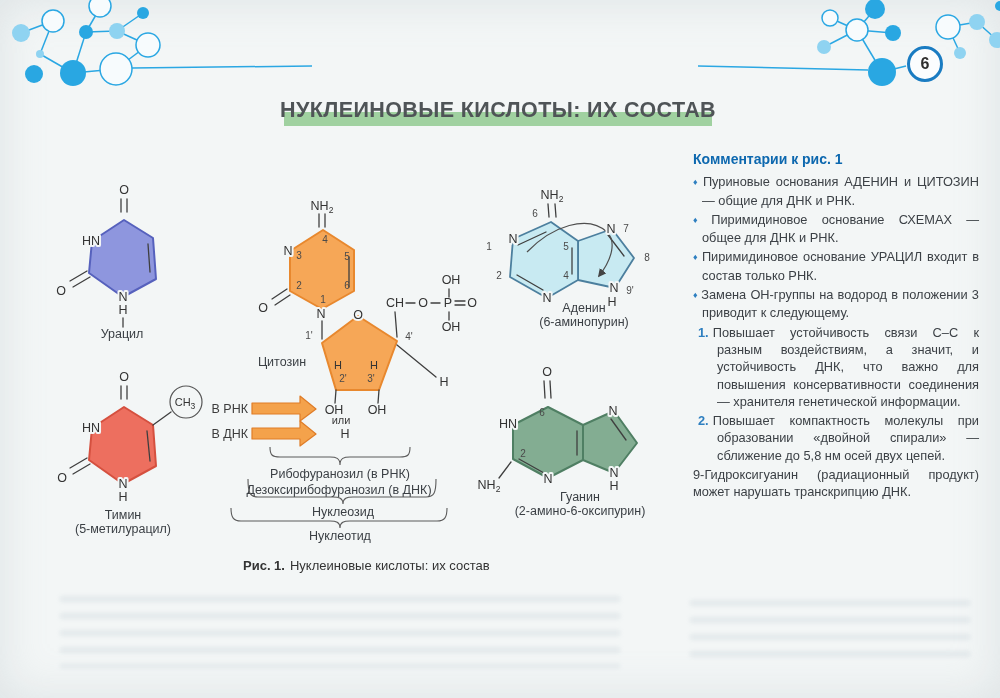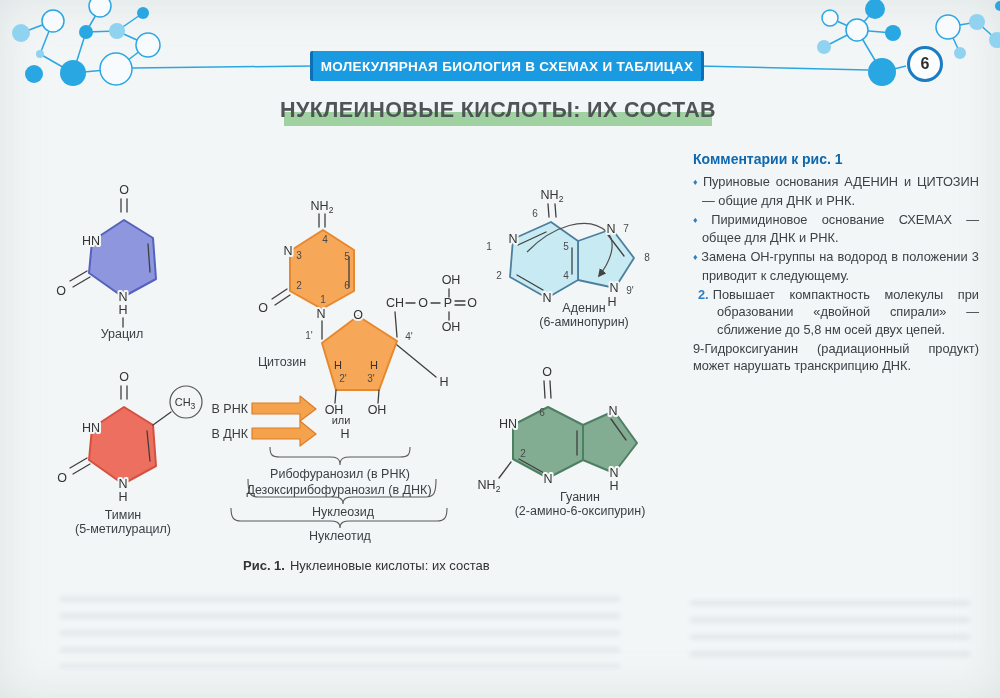--- a/index.html
+++ b/index.html
@@ -278,45 +278,48 @@
       <text class="atom" x="489" y="489"><tspan>NH</tspan><tspan class="sub" dy="3">2</tspan></text>
       <text class="atom halo" x="548" y="483">N</text>
       <text class="atom halo" x="613" y="415">N</text>
       <text class="atom halo" x="614" y="477">N</text>
       <text class="atom" x="614" y="490">H</text>
       <text class="mol-label" x="580" y="501">Гуанин</text>
       <text class="mol-label" x="580" y="515">(2-амино-6-оксипурин)</text>
     </g>
   </svg>
 
-  <div class="banner">
-    <span>МОЛЕКУЛЯРНАЯ БИОЛОГИЯ В СХЕМАХ И ТАБЛИЦАХ</span>
-  </div>
   <div class="badge">
     <span>6</span>
   </div>
 
   <div class="title-hl"></div>
   <div class="title">
     <span>НУКЛЕИНОВЫЕ КИСЛОТЫ: ИХ СОСТАВ</span>
   </div>
 
   <aside class="comments">
     <h3>Комментарии к рис. 1</h3>
 
     <div class="bullet-item">
       <span class="diamond">♦</span><span>Пуриновые основания АДЕНИН и ЦИТОЗИН — общие для ДНК и РНК.</span>
     </div>
     <div class="bullet-item">
       <span class="diamond">♦</span><span>Пиримидиновое основание СХЕМАХ — общее для ДНК и РНК.</span>
     </div>
     <div class="bullet-item">
+      <span class="diamond">♦</span><span>Пиримидиновое основание УРАЦИЛ входит в состав только РНК.</span>
+    </div>
+    <div class="bullet-item">
       <span class="diamond">♦</span><span>Замена ОН-группы на водород в положении 3 приводит к следующему.</span>
     </div>
 
+    <div class="num-item">
+      <span class="num">1.</span><span>Повышает устойчивость связи С–С к разным воздействиям, а значит, и устойчивость ДНК, что важно для повышения консервативности соединения — хранителя генетической информации.</span>
+    </div>
     <div class="num-item">
       <span class="num">2.</span><span>Повышает компактность молекулы при образовании «двойной спирали» — сближение до 5,8 нм осей двух цепей.</span>
     </div>
 
     <p class="footer-par">9-Гидроксигуанин (радиационный продукт) может нарушать транскрипцию ДНК.</p>
   </aside>
 
 </div>
 
 </body></html>

